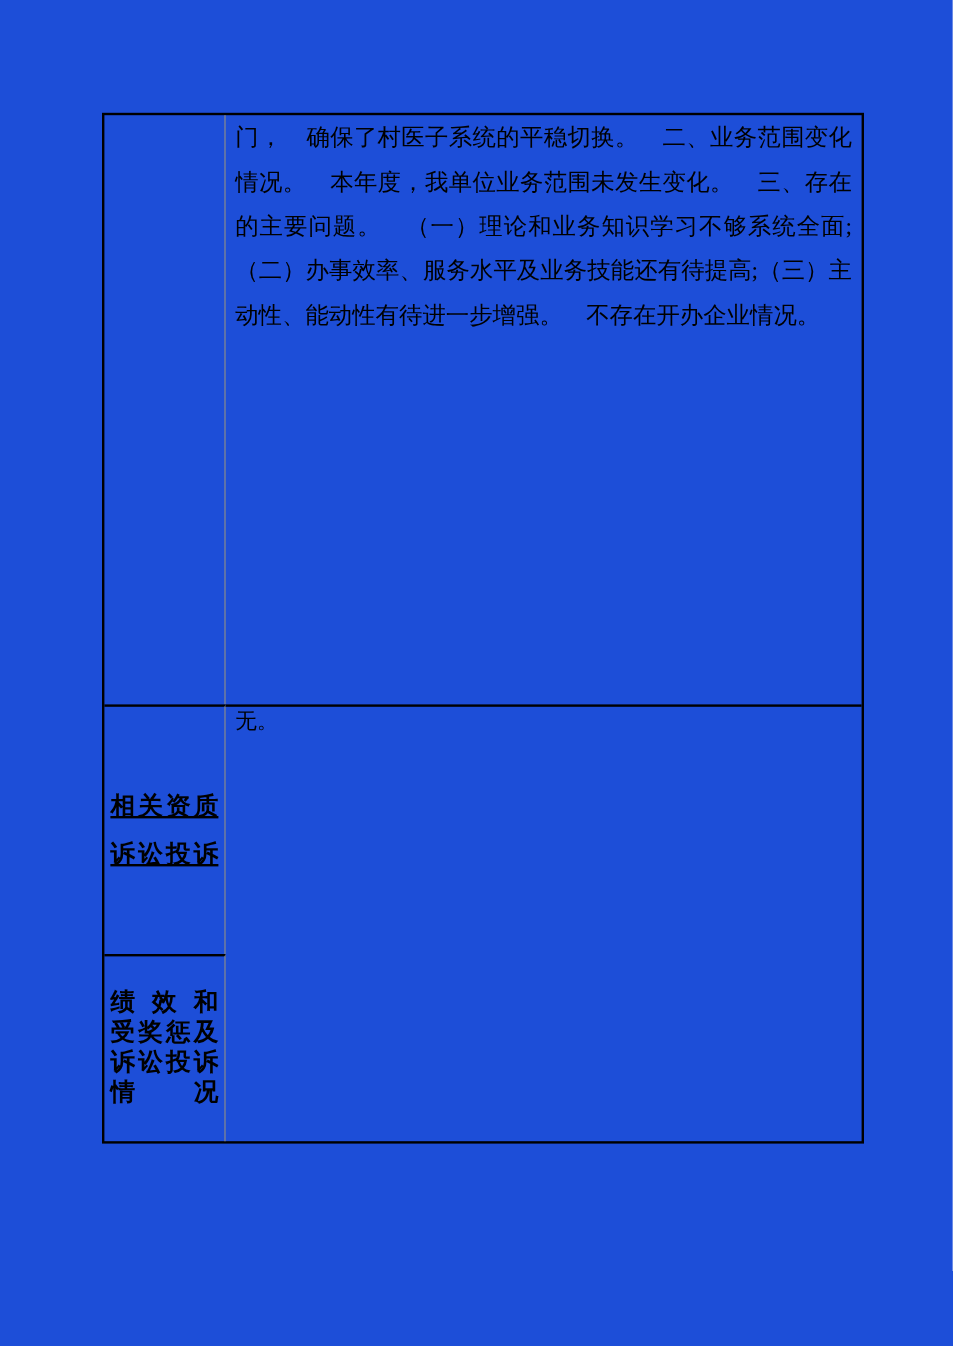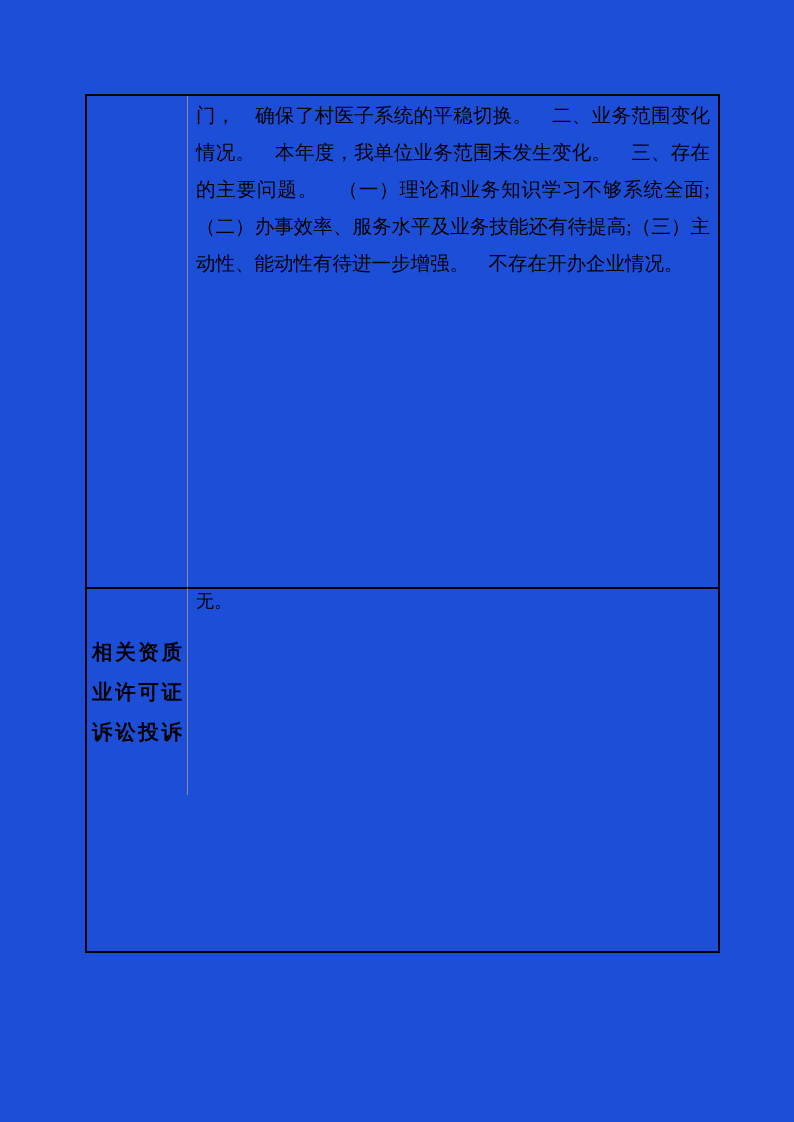--- a/index.html
+++ b/index.html
@@ -48,21 +48,21 @@
   .hline {
     font-size: 20.5px;
     font-weight: bold;
     text-align: justify;
     text-align-last: justify;
     white-space: nowrap;
   }
   .hline.no-just {
     text-align-last: left;
   }
-  .r2h .hline { line-height: 40px; }
+  .r2h .hline { line-height: 40px; text-decoration: underline; }
   .r3h .hline { line-height: 25px; }
   .body-text {
     margin: 0;
     font-size: 19.5px;
     line-height: 37px;
     text-align: justify;
   }
   .body-text.wide-lines {
     line-height: 45px;
   }
@@ -79,22 +79,27 @@
 <div class="page">
   <div class="doc-table">
 
     <div class="cell hcell"></div>
     <div class="cell ccell">
       <p class="body-text">门，　确保了村医子系统的平稳切换。　二、业务范围变化情况。　本年度，我单位业务范围未发生变化。　三、存在的主要问题。　（一）理论和业务知识学习不够系统全面;（二）办事效率、服务水平及业务技能还有待提高;（三）主动性、能动性有待进一步增强。　不存在开办企业情况。</p>
     </div>
 
     <div class="cell hcell row2t r2h">
       <div class="hline">相关资质</div>
-      <div class="hline">业许可证</div>
       <div class="hline">诉讼投诉</div>
     </div>
     <div class="cell ccell row2t">
       <p class="small-text">无。</p>
     </div>
 
+    <div class="cell hcell row2t r3h">
+      <div class="hline">绩效和</div>
+      <div class="hline">受奖惩及</div>
+      <div class="hline">诉讼投诉</div>
+      <div class="hline">情况</div>
+    </div>
 
   </div>
 </div>
 
 </body></html>

